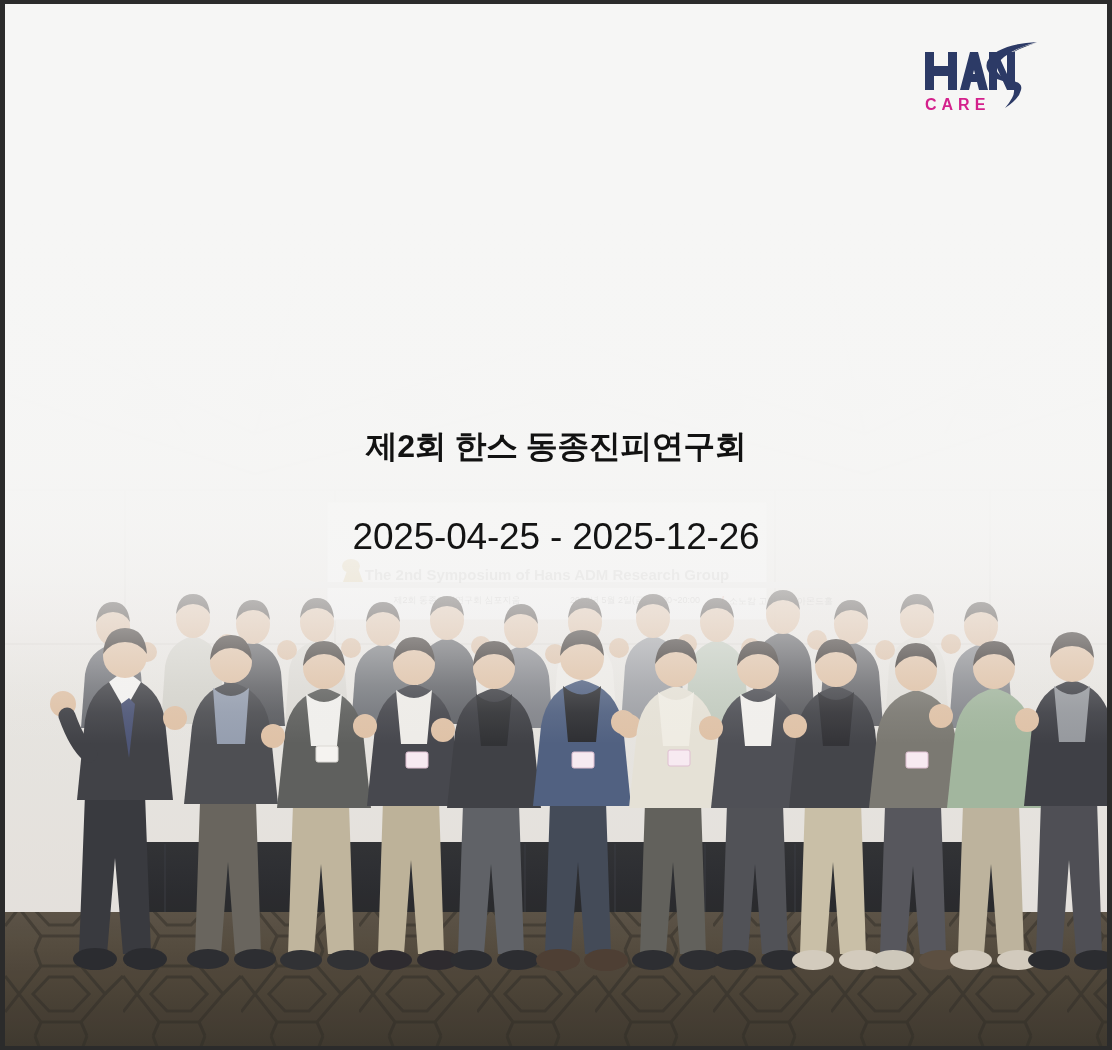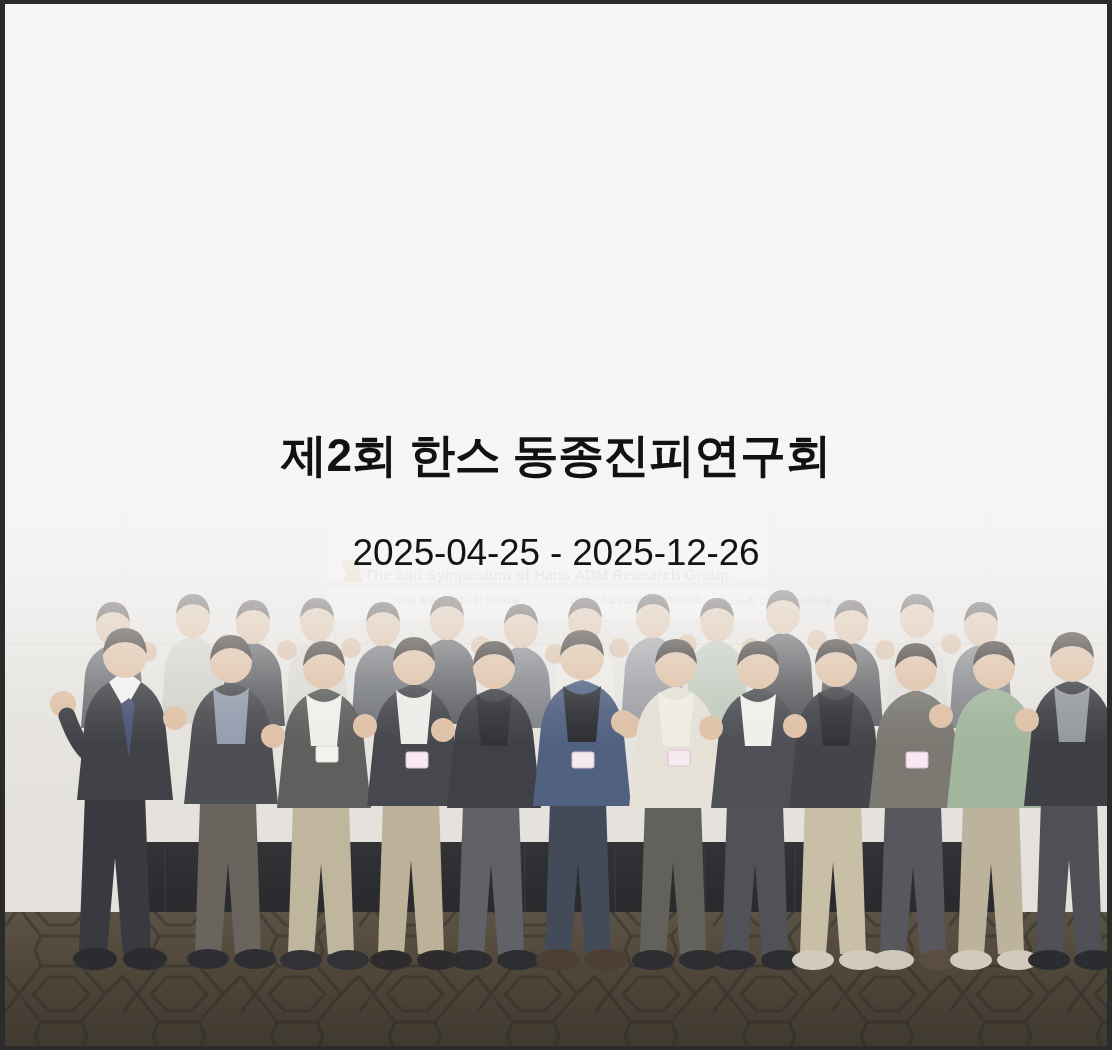--- a/index.html
+++ b/index.html
@@ -63,21 +63,21 @@
 
   
   .textblock {
     position:absolute;
     left:0; right:0;
     top:424px;
     text-align:center;
     pointer-events:none;
   }
   .title {
-    font-size:46px;
+    font-size:32px;
     font-weight:bold;
     color:#121212;
     letter-spacing:-0.5px;
     line-height:1.18;
     white-space:nowrap;
   }
   .daterange {
     margin-top:50px;
     font-size:37px;
     font-weight:400;
@@ -416,20 +416,45 @@
             </g>
           </g>
 
           <rect x="0" y="0" width="1102" height="1042" fill="#ffffff" opacity="0.10"></rect>
         </g>
       </svg>
 
       <div class="haze"></div>
     </div>
 
+    <div class="logo">
+      <svg viewBox="0 0 130 82" aria-hidden="true">
+
+        <g>
+          <path d="M118 8 Q98 13 85 23 Q74 32 79 39 Q84 45 94 47 Q104 49 102 56 Q100 65 86 74 Q96 62 95 56 Q94 50 84 47 Q71 44 68 35 Q65 25 79 17 Q94 9 118 8 Z" fill="#2c3a66"></path>
+          <path d="M117 9 Q100 14 90 21 Q99 13 117 9 Z" fill="#1f2c52"></path>
+        </g>
+
+        <g fill="#2c3a66">
+
+          <rect x="6" y="18" width="9" height="38"></rect>
+          <rect x="15" y="32" width="14" height="10"></rect>
+          <rect x="29" y="18" width="9" height="38"></rect>
+
+          <path d="M41 56 L51 18 L59 18 L69 56 L60 56 L55 36 L50 56 Z"></path>
+          <rect x="48" y="40" width="14" height="8"></rect>
+
+          <path d="M70 56 L70 18 L78 18 L88 40 L88 18 L96 18 L96 56 L88 56 L78 34 L78 56 Z"></path>
+        </g>
+
+        <g fill="#d4218c" font-family="Liberation Sans, sans-serif" font-size="16" font-weight="bold" letter-spacing="5">
+          <text x="6" y="76">CARE</text>
+        </g>
+      </svg>
+    </div>
 
     <div class="textblock">
       <div class="title">제2회 한스 동종진피연구회</div>
       <div class="daterange">2025-04-25 - 2025-12-26</div>
     </div>
 
   </div>
 </div>
 
 </body></html>

